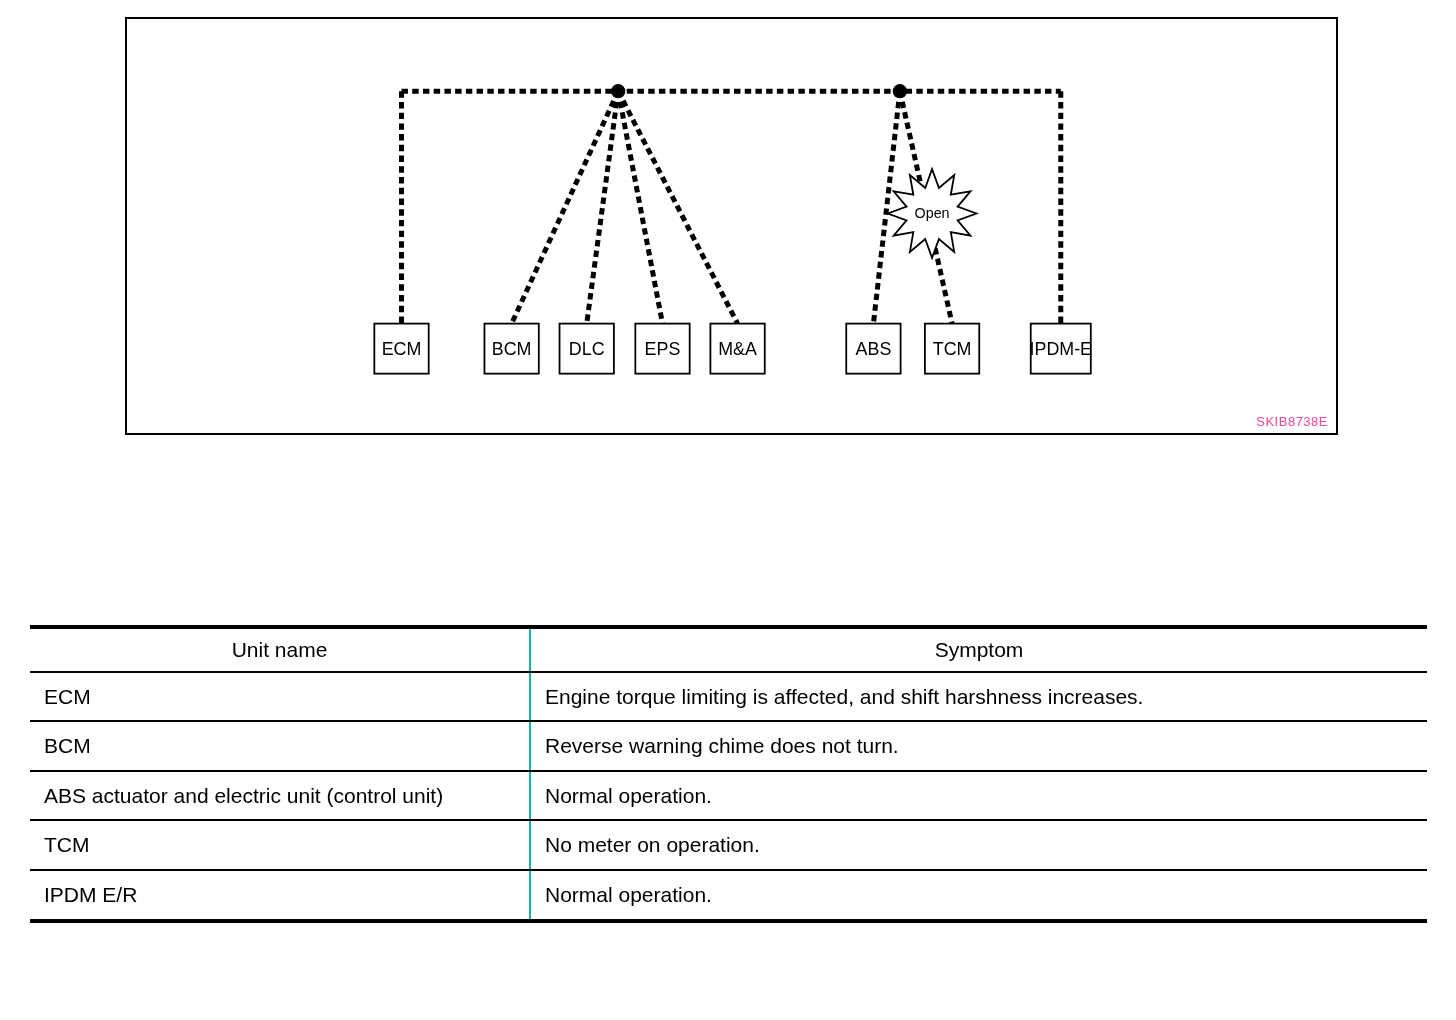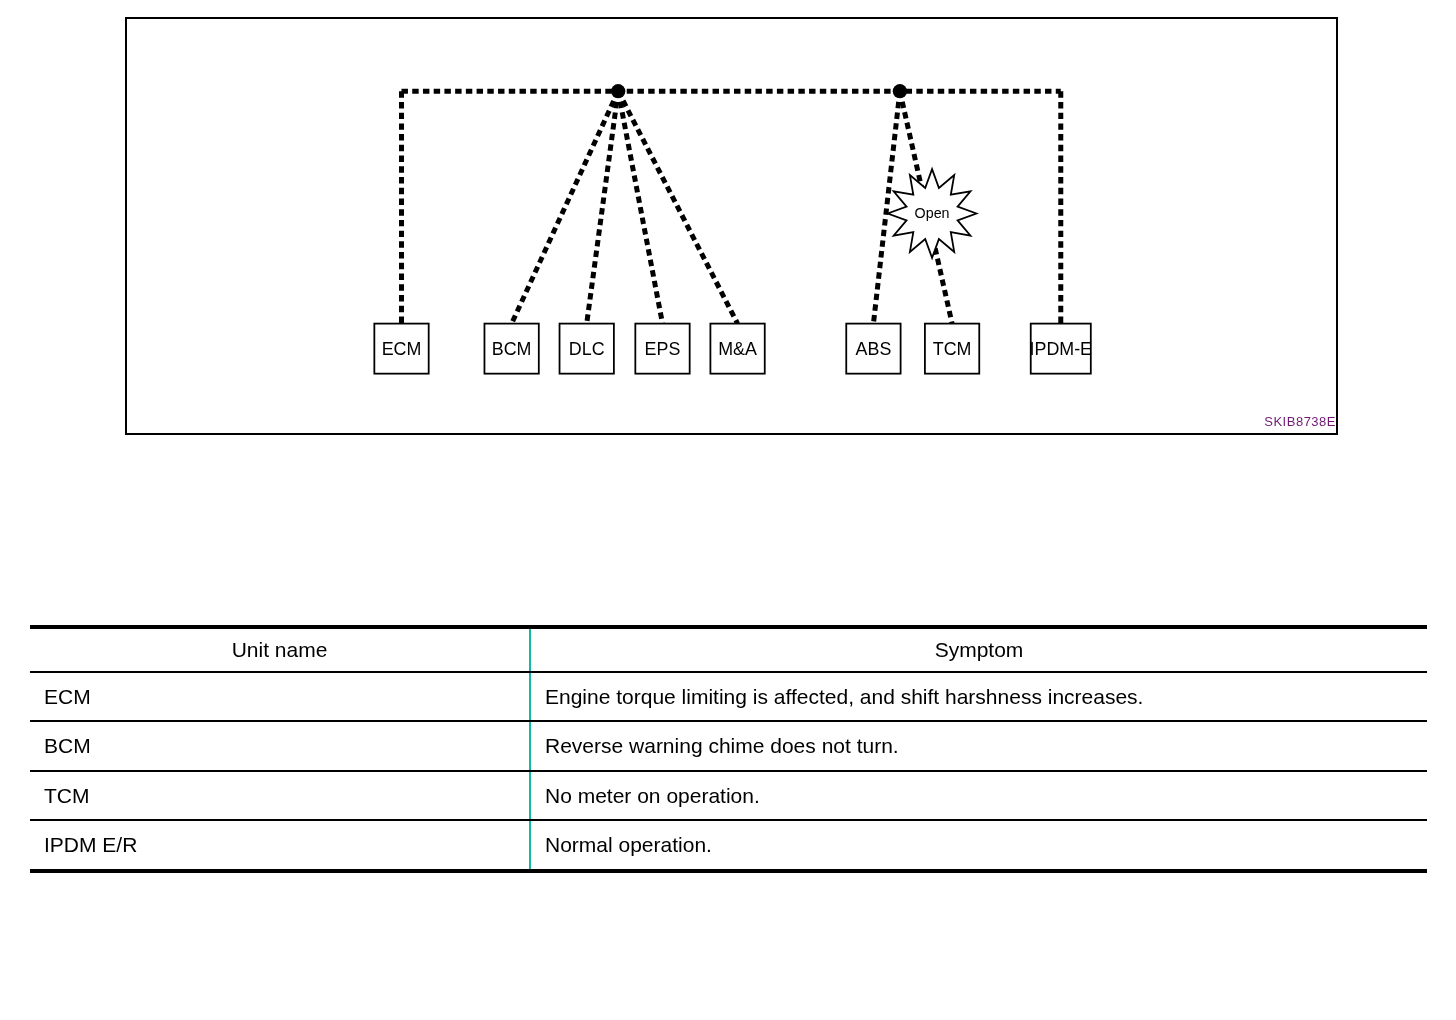--- a/index.html
+++ b/index.html
@@ -39,24 +39,24 @@
   }
   .open-star { fill: #ffffff; stroke: #000; stroke-width: 2.5; }
   .open-label {
     font-family: "Liberation Sans", sans-serif;
     font-size: 20px;
     text-anchor: middle;
     fill: #000;
   }
   .figure-code {
     position: absolute;
-    right: 0; bottom: 4px;
+    right: 8px; bottom: 4px;
     font-size: 13px;
     letter-spacing: 0.5px;
-    color: #701a75;
+    color: #ec4899;
   }
 
   
   .symptom-table {
     position: absolute;
     left: 30px; top: 625px;
     width: 1397px;
     border-collapse: collapse;
     table-layout: fixed;
     font-size: 21px;
@@ -162,20 +162,26 @@
           <div class="symptom-line">Engine torque limiting is affected, and shift harshness increases.</div>
         </td>
       </tr>
       <tr>
         <td class="unit-cell">BCM</td>
         <td class="symptom-cell">
           <div class="symptom-line">Reverse warning chime does not turn.</div>
         </td>
       </tr>
       <tr>
+        <td class="unit-cell">ABS actuator and electric unit (control unit)</td>
+        <td class="symptom-cell">
+          <div class="symptom-line">Normal operation.</div>
+        </td>
+      </tr>
+      <tr>
         <td class="unit-cell">TCM</td>
         <td class="symptom-cell">
           <div class="symptom-line">No meter on operation.</div>
         </td>
       </tr>
       <tr>
         <td class="unit-cell">IPDM E/R</td>
         <td class="symptom-cell">
           <div class="symptom-line">Normal operation.</div>
         </td>

